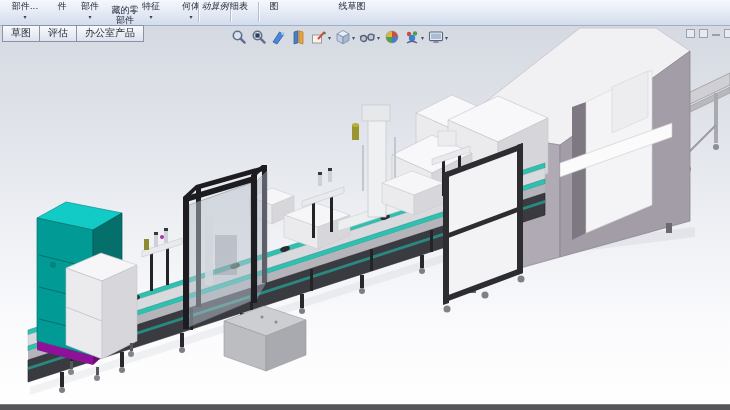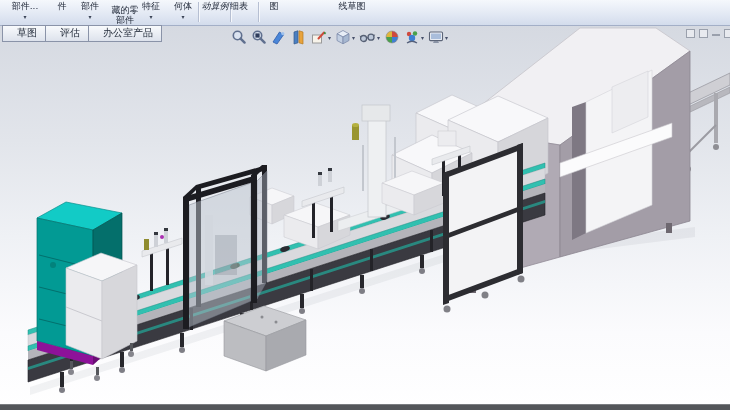--- a/index.html
+++ b/index.html
@@ -18,21 +18,21 @@
   .cmd-btn .dd{display:block;font-size:6px;line-height:6px;color:#3a4356;margin-top:3px;}
   .cmd-sep{position:absolute;top:2px;width:1px;height:20px;background:#b6bfd2;box-shadow:1px 0 0 #f6f8fc;}
 
   
   .viewport{position:absolute;left:0;top:25px;width:730px;height:385px;
     background:linear-gradient(180deg,#d5d9e1 0%,#e2e5eb 30%,#eff1f5 55%,#fbfbfd 80%,#ffffff 100%);}
   .model{position:absolute;left:0;top:0;width:730px;height:385px;}
 
   
   .tabs{position:absolute;left:2px;top:0px;z-index:6;display:flex;}
-  .tab{padding:1px 8px 2px 14px;font-size:10px;line-height:12px;border:1px solid #8a93a8;margin-right:-1px;
+  .tab{padding:1px 8px 2px 8px;font-size:10px;line-height:12px;border:1px solid #8a93a8;margin-right:-1px;
     background:linear-gradient(#f8fafc,#dde2ec);color:#222b3a;white-space:nowrap;}
 
   
   .hud{position:absolute;left:230px;top:3px;z-index:6;display:flex;align-items:center;}
   .hud-btn{display:inline-flex;align-items:center;height:18px;padding:0 1px;margin-right:2px;}
   .hud-btn .dd{font-size:6px;color:#47506a;margin-left:1px;}
 
   
   .winctl{position:absolute;right:0px;top:2px;z-index:6;display:flex;align-items:center;overflow:hidden;width:48px;height:12px;}
   .wc{display:inline-block;margin-left:4px;}
@@ -61,21 +61,21 @@
       <span class="dd">▾</span>
     </div>
     <div class="cmd-btn two" style="left:106px;width:38px;">
       <span class="l1">藏的零</span>
       <span class="l2">部件</span>
     </div>
     <div class="cmd-btn one" style="left:136px;width:30px;">
       <span class="l2">特征</span>
       <span class="dd">▾</span>
     </div>
-    <div class="cmd-btn one" style="left:168px;width:30px;">
+    <div class="cmd-btn one" style="left:176px;width:30px;">
       <span class="l2">何体</span>
       <span class="dd">▾</span>
     </div>
     <div class="cmd-sep" style="left:198px;"></div>
     <div class="cmd-btn one" style="left:200px;width:30px;font-style:italic;">
       <span class="l2">动算例</span>
     </div>
     <div class="cmd-sep" style="left:230px;"></div>
     <div class="cmd-btn one" style="left:226px;width:26px;">
       <span class="l2">细表</span>

